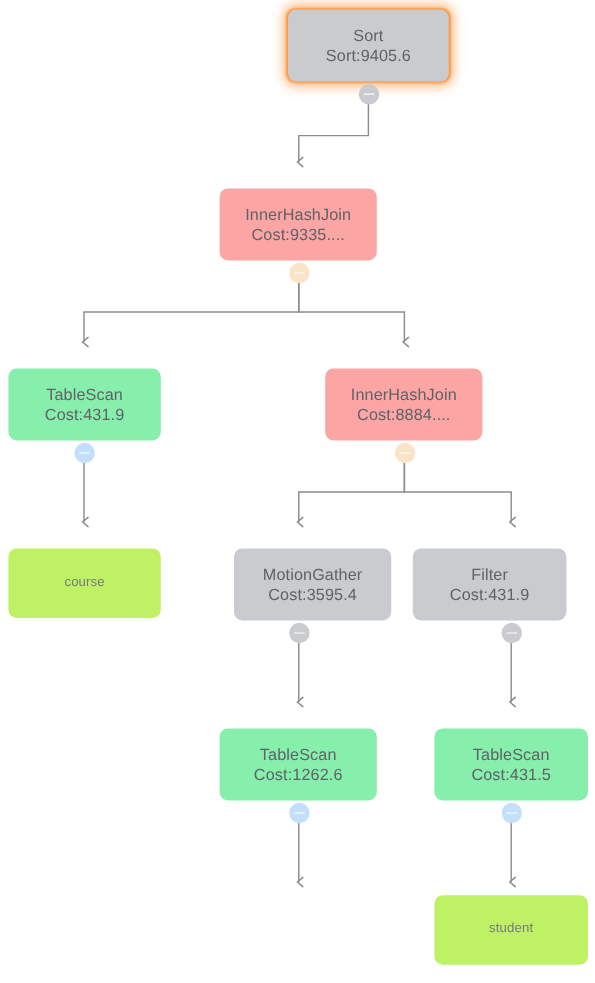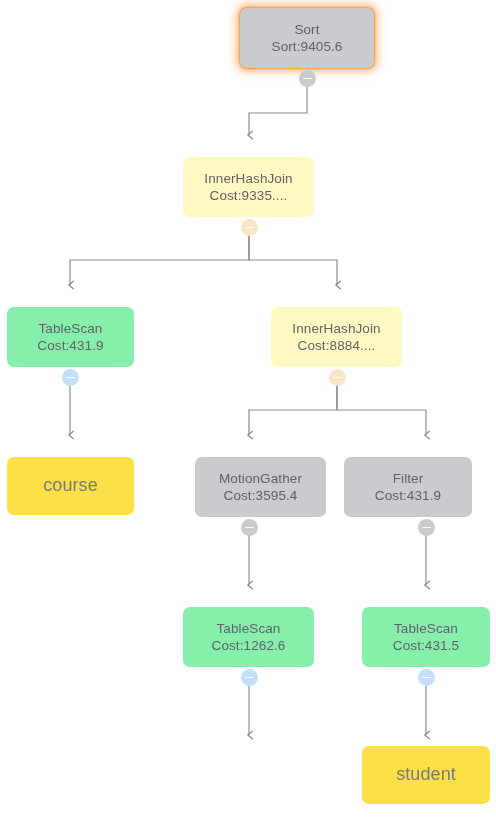--- a/index.html
+++ b/index.html
@@ -49,23 +49,23 @@
     user-select: none;
   }
   .node .op,
   .node .cost,
   .node .tbl {
     display: block;
     white-space: nowrap;
   }
   
   .node.op-gray     { background: #c9cbcf; }
-  .node.op-orange   { background: #fef9c3; }
+  .node.op-orange   { background: #fca5a5; }
   .node.op-blue     { background: #86efac; }
-  .node.leaf        { background: #fde047; color: #76797f; font-size: 18px; }
+  .node.leaf        { background: #bef264; color: #76797f; font-size: 11px; }
   
   .node.selected {
     box-shadow: 0 0 9px 4px rgba(250,140,45,0.55),
                 0 0 2px 1px rgba(250,140,45,0.85);
   }
   
   .toggle {
     position: absolute;
     width: 17px;
     height: 17px;

